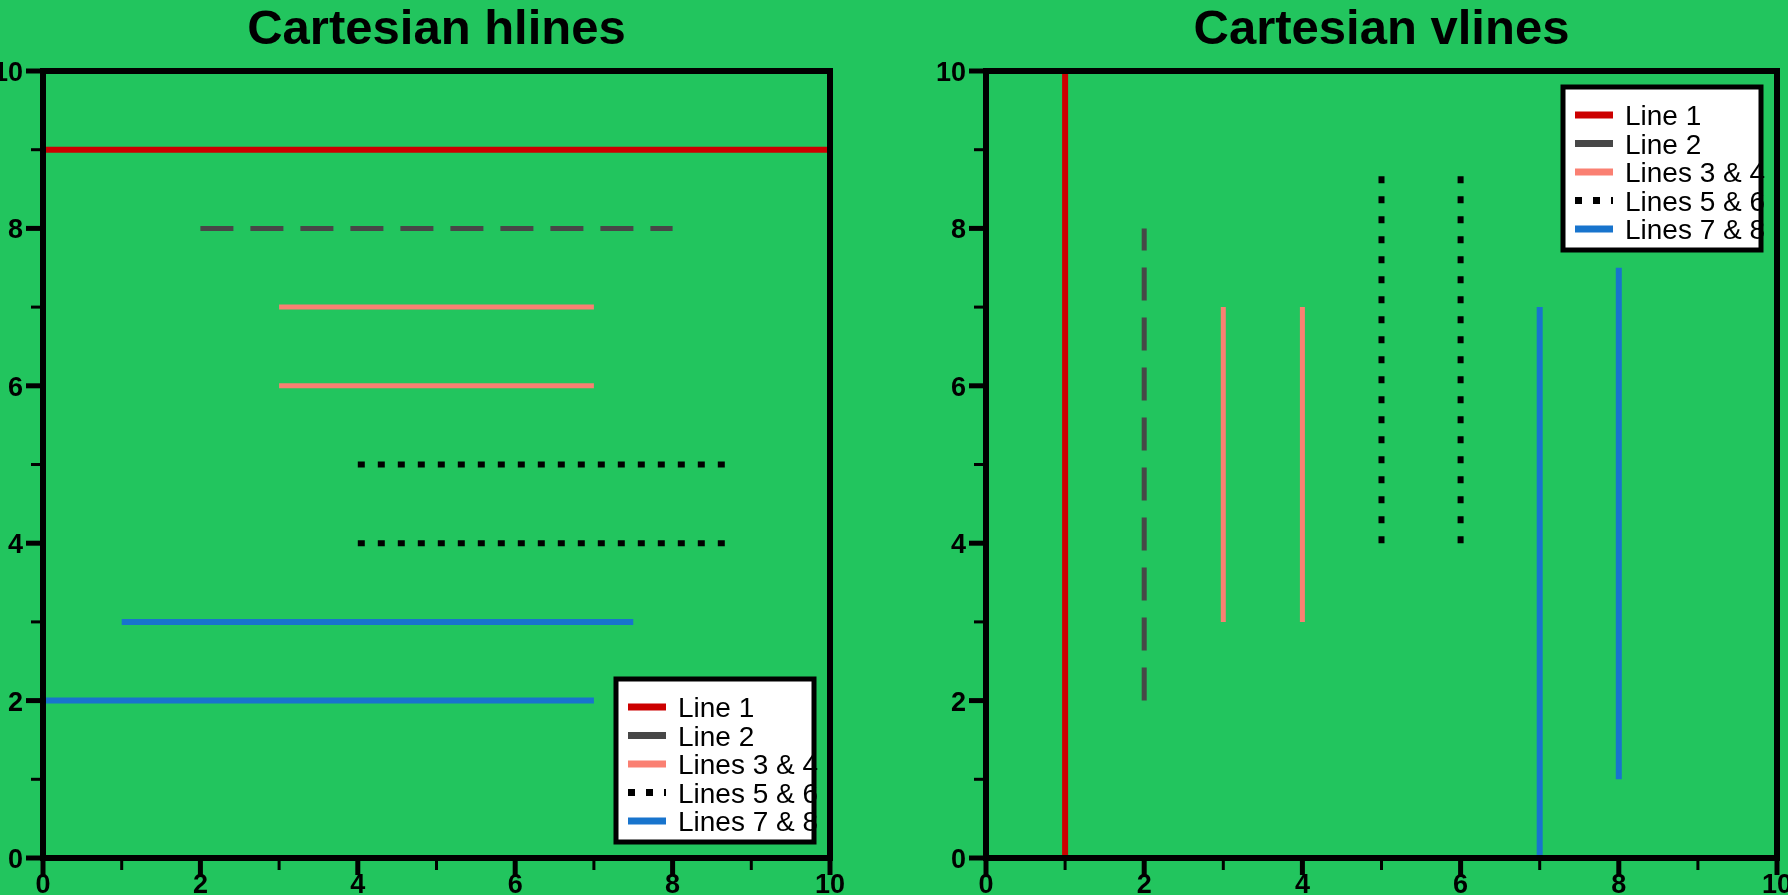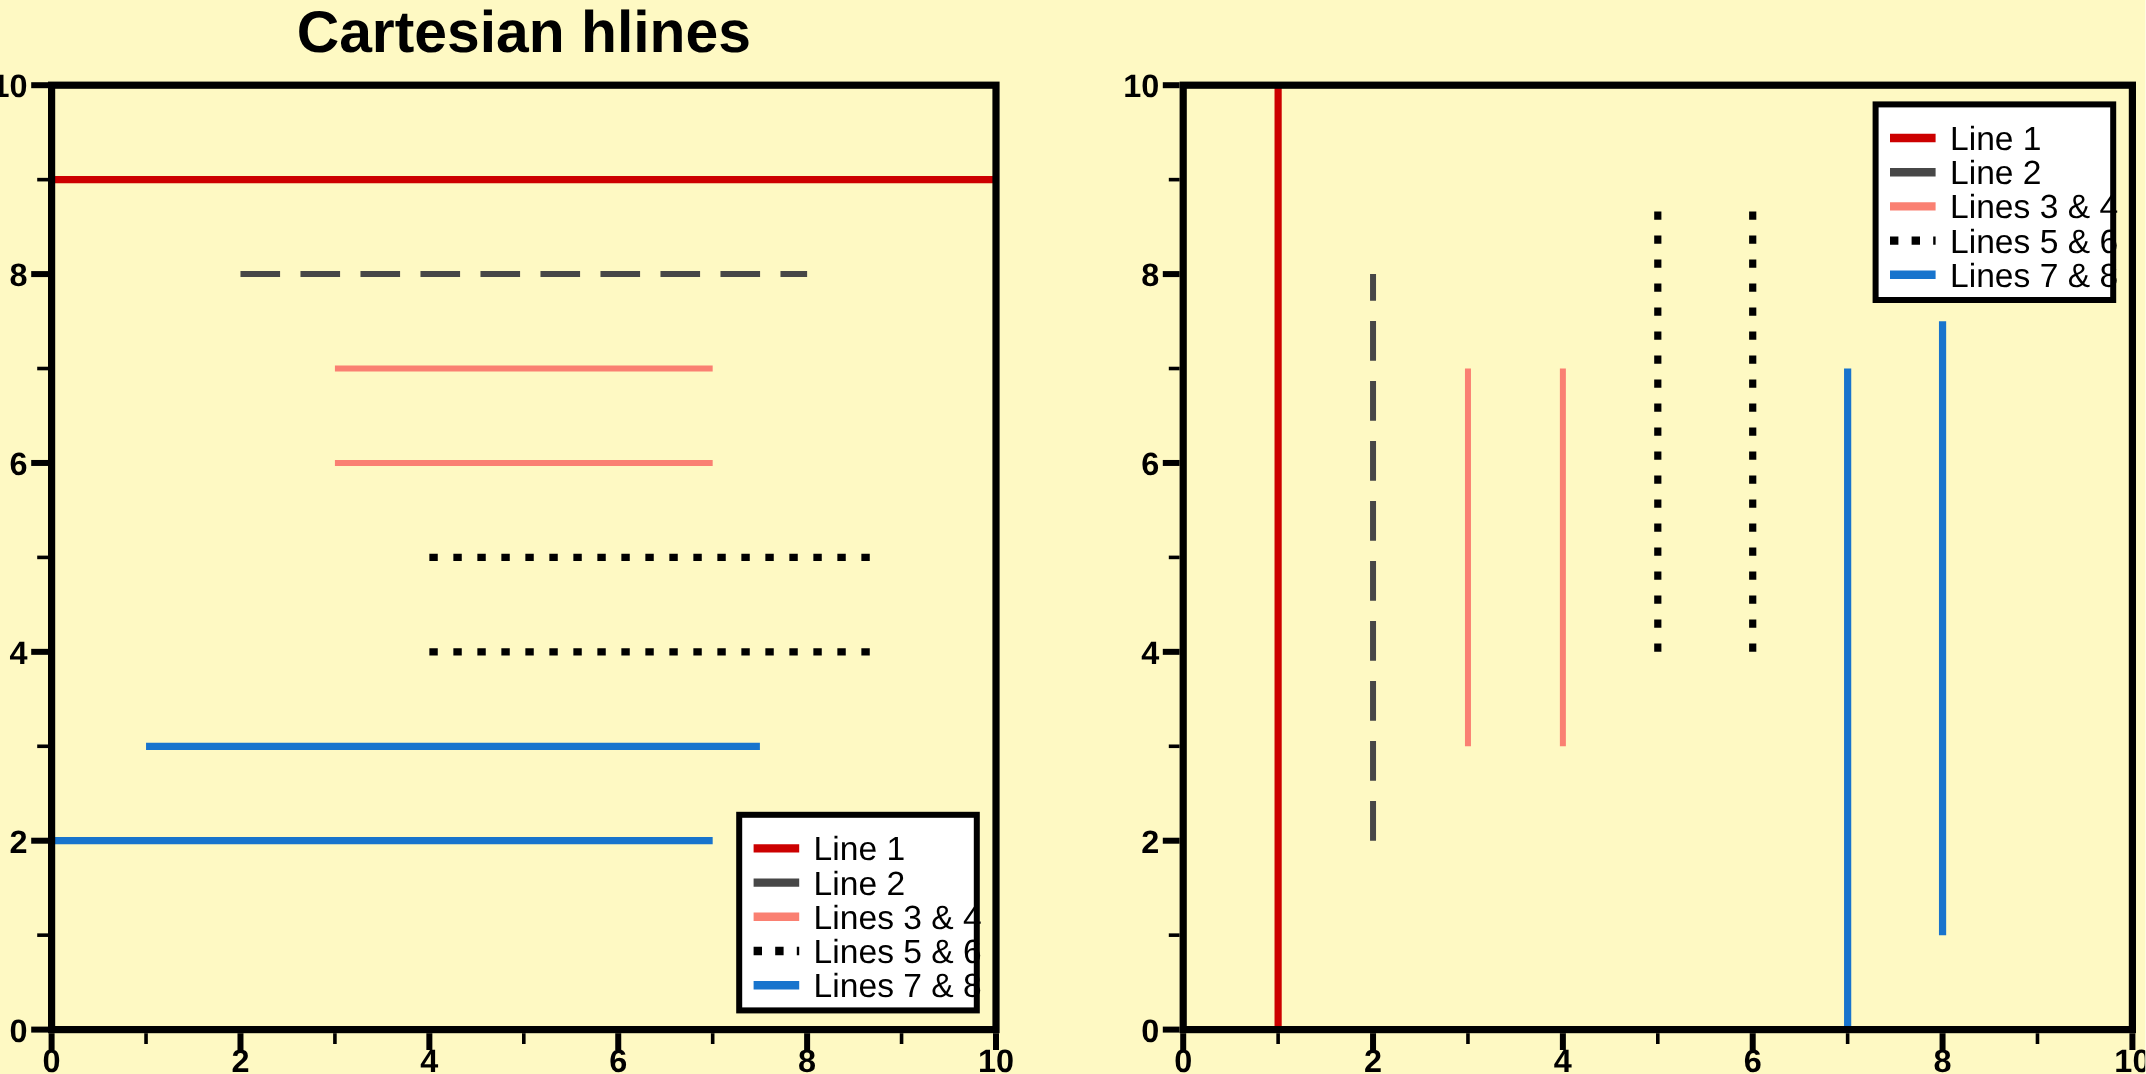--- a/index.html
+++ b/index.html
@@ -1,30 +1,31 @@
 <!DOCTYPE html>
 <html><head>
 <meta charset="utf-8">
 <style>
   html,body{margin:0;padding:0;background:#ffffff;}
-  .figure{position:relative;width:1788px;height:895px;background:#fef9c3;
+  .figure{position:relative;width:1788px;height:895px;background:#22c55e;
           font-family:"Liberation Sans",sans-serif;overflow:hidden;}
   .figure svg{position:absolute;left:0;top:0;}
   .chart-title{position:absolute;top:0;height:56px;line-height:54px;text-align:center;
                font-size:49px;font-weight:700;color:#000;}
   #title-0{left:43px;width:787px;}
   #title-1{left:986px;width:791px;}
   .tick-label{font-size:27px;font-weight:700;fill:#000000;}
   .legend-label{font-size:28px;font-weight:400;fill:#000000;}
 </style>
 </head>
 <body>
 
 <div class="figure">
   <div class="chart-title" id="title-0">Cartesian hlines</div>
+  <div class="chart-title" id="title-1">Cartesian vlines</div>
   <svg id="chart-svg" width="1788" height="895" viewBox="0 0 1788 895">
       <g>
         <line x1="43" y1="149.69999999999993" x2="830" y2="149.69999999999993" stroke="#CC0000" stroke-width="6"></line>
         <line x1="200.4" y1="228.39999999999998" x2="672.6" y2="228.39999999999998" stroke="#474747" stroke-width="5" stroke-dasharray="33 17"></line>
         <line x1="279.1" y1="307.1" x2="593.9" y2="307.1" stroke="#FA8072" stroke-width="5"></line>
         <line x1="279.1" y1="385.8" x2="593.9" y2="385.8" stroke="#FA8072" stroke-width="5"></line>
         <line x1="357.8" y1="464.5" x2="735.5600000000001" y2="464.5" stroke="#000000" stroke-width="6" stroke-dasharray="7 13"></line>
         <line x1="357.8" y1="543.2" x2="735.5600000000001" y2="543.2" stroke="#000000" stroke-width="6" stroke-dasharray="7 13"></line>
         <line x1="121.7" y1="621.9" x2="633.25" y2="621.9" stroke="#1874CD" stroke-width="6"></line>
         <line x1="43" y1="700.6" x2="593.9" y2="700.6" stroke="#1874CD" stroke-width="6"></line>

